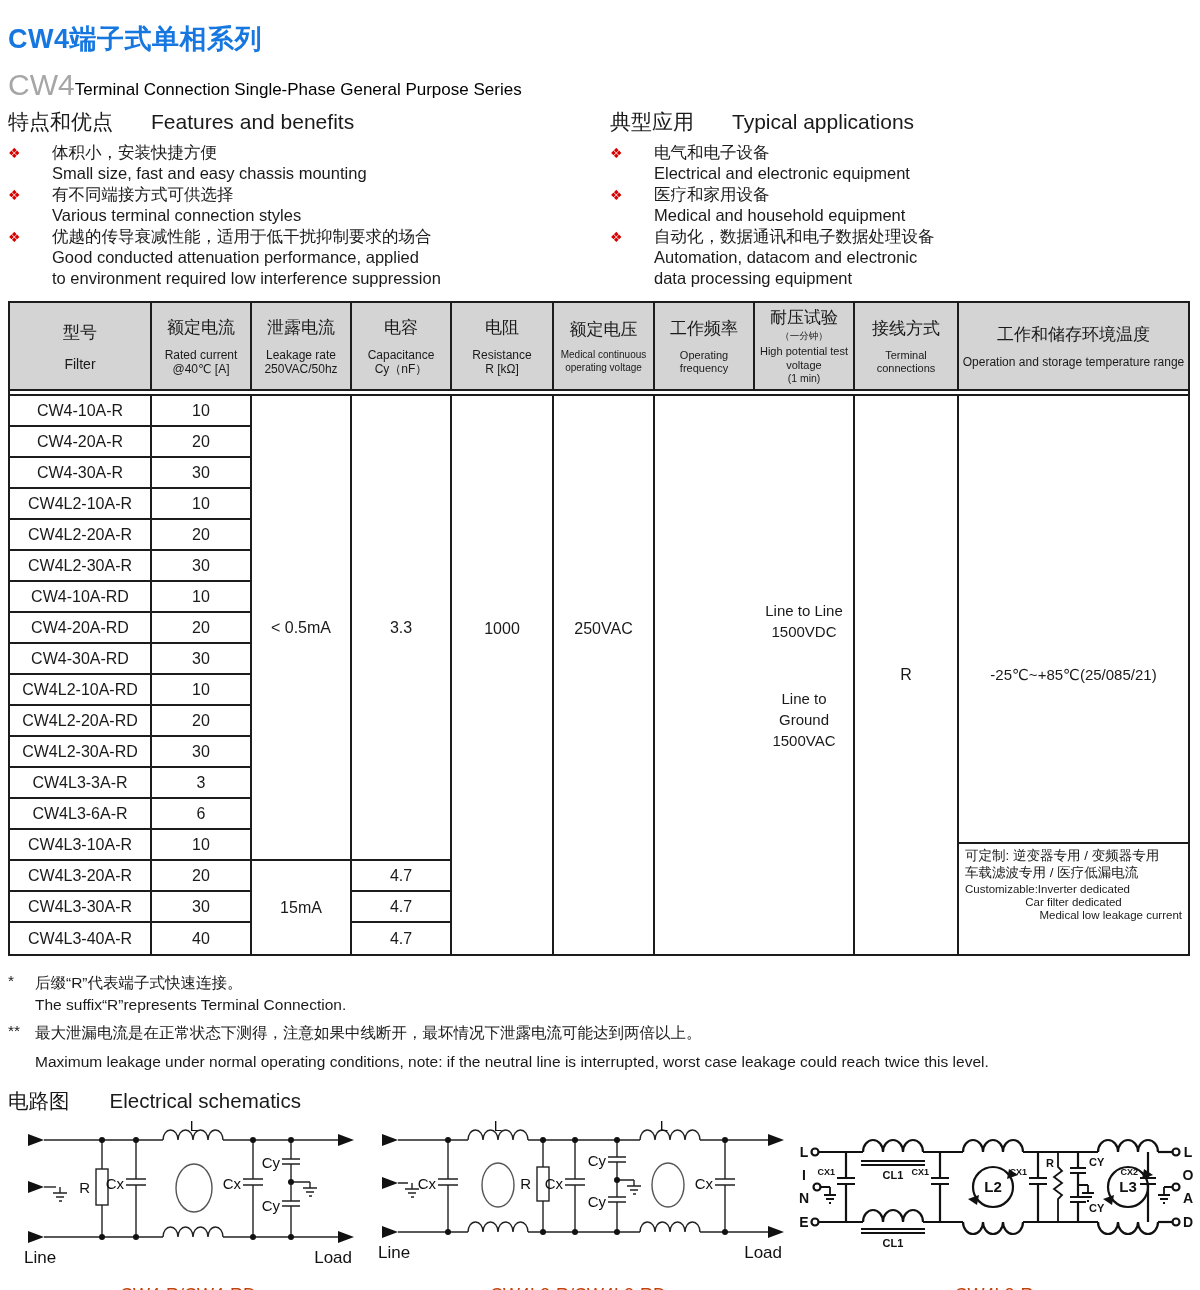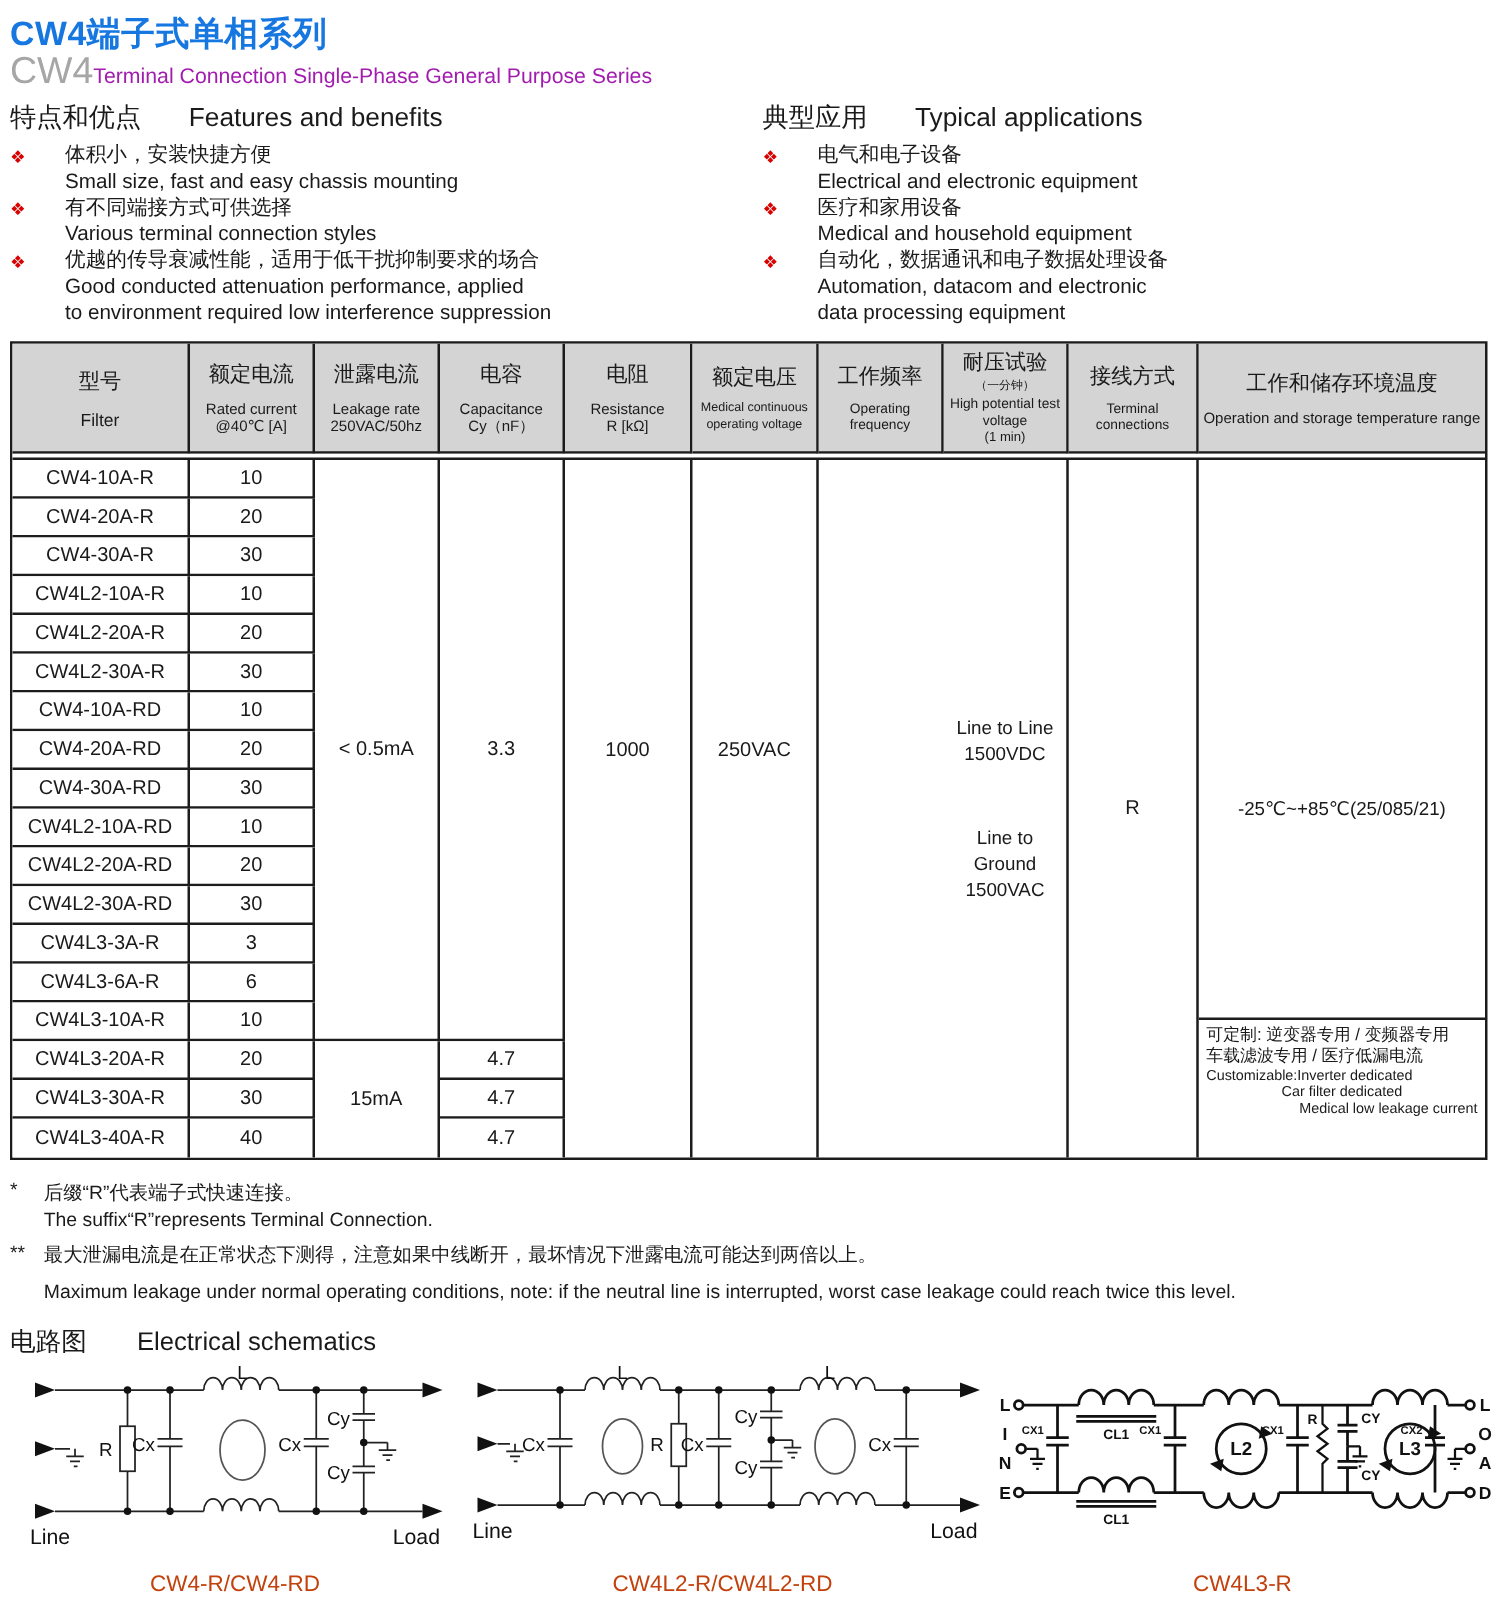--- a/index.html
+++ b/index.html
@@ -1,21 +1,21 @@
 <!DOCTYPE html>
 <html><head>
 <meta charset="utf-8">
 <style>
   html,body{margin:0;padding:0;}
   body{width:1200px;height:1290px;background:#fff;font-family:"Liberation Sans","DejaVu Sans",sans-serif;color:#1a1a1a;overflow:hidden;}
-  .hdr{padding:12px 0 0 8px;}
+  .hdr{padding:24px 0 0 8px;}
   .title{font-size:27px;font-weight:bold;color:#1677e0;line-height:30px;letter-spacing:.5px;}
-  .subtitle{display:flex;align-items:baseline;margin-top:0;}
+  .subtitle{display:flex;align-items:baseline;margin-top:16px;}
   .sub-model{font-size:30px;color:#a6a6a6;line-height:30px;}
-  .sub-en{font-size:17px;color:#a21caf;}
+  .sub-en{font-size:17px;color:#000000;}
   .cols{display:flex;padding-left:8px;margin-top:8px;}
   .col-l{width:602px;}
   .col-r{width:580px;}
   .sec-head{display:flex;align-items:baseline;font-size:21px;color:#1a1a1a;margin-bottom:6px;text-align:center;}
   .sec-head .zh{margin-right:38px;}
   .blt{display:flex;}
   .blt .mark{width:44px;color:#d90000;font-size:14px;padding-top:3px;}
   .blt .txt{font-size:16.5px;line-height:21px;}
   
   .tbl{display:grid;grid-template-columns:142px 100px 100px 100px 102px 101px 100px 100px 104px 1fr;

